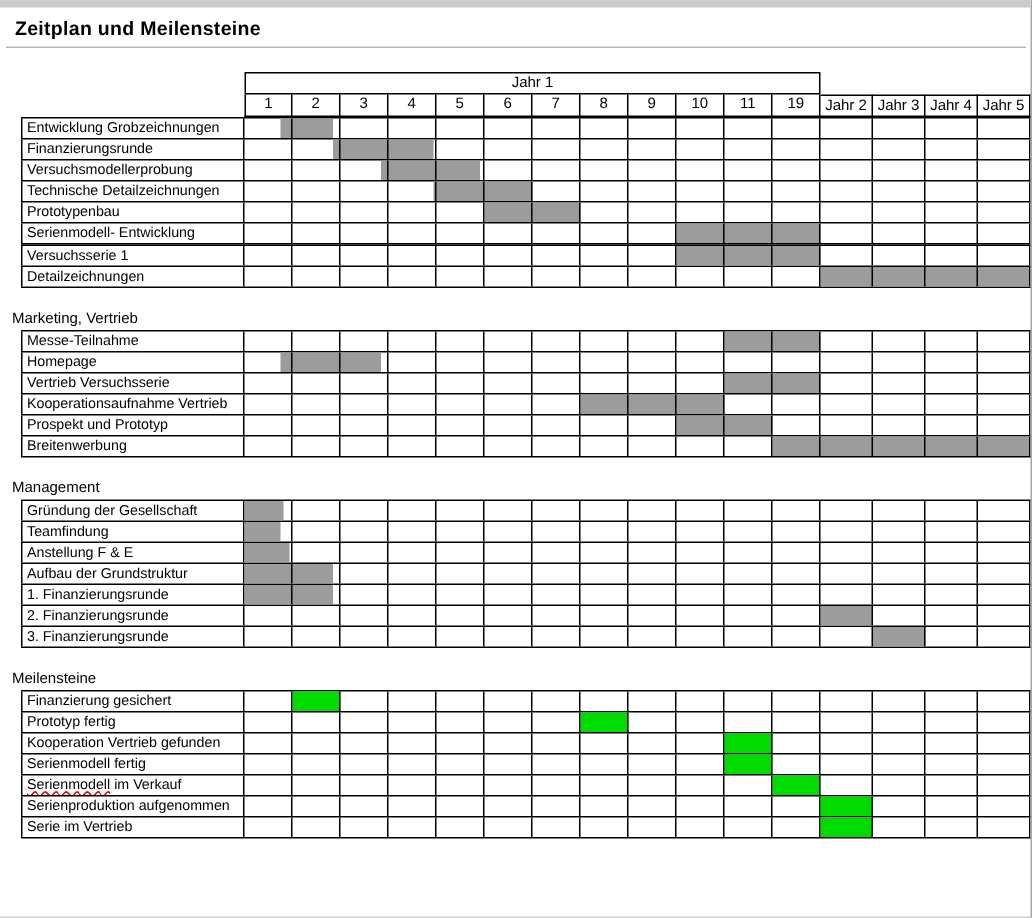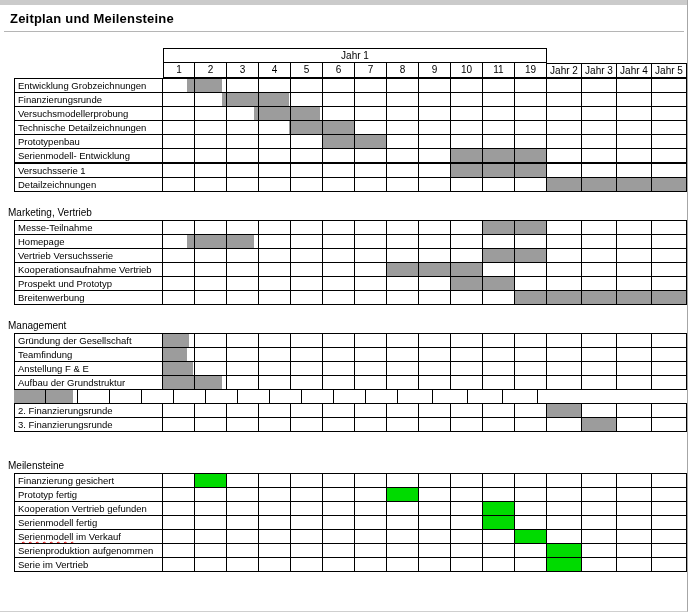--- a/index.html
+++ b/index.html
@@ -518,20 +518,21 @@
                 <div class="cell" style="width: 32px;"></div>
                 <div class="cell" style="width: 32px;"></div>
                 <div class="cell" style="width: 35px;"></div>
                 <div class="cell" style="width: 35px;"></div>
                 <div class="cell" style="width: 35px;"></div>
                 <div class="cell" style="width: 35px;"></div>
               </div>
             </div>
           </div>
           <div class="trow">
+            <div class="tlabel">1. Finanzierungsrunde</div>
             <div class="timeline">
               <div class="bar" style="left: 0px; width: 59.2px; background: rgb(156, 156, 156);"></div>
               <div class="cellgrid">
                 <div class="cell" style="width: 32px;"></div>
                 <div class="cell" style="width: 32px;"></div>
                 <div class="cell" style="width: 32px;"></div>
                 <div class="cell" style="width: 32px;"></div>
                 <div class="cell" style="width: 32px;"></div>
                 <div class="cell" style="width: 32px;"></div>
                 <div class="cell" style="width: 32px;"></div>
@@ -589,21 +590,21 @@
                 <div class="cell" style="width: 32px;"></div>
                 <div class="cell" style="width: 32px;"></div>
                 <div class="cell" style="width: 35px;"></div>
                 <div class="cell" style="width: 35px;"></div>
                 <div class="cell" style="width: 35px;"></div>
                 <div class="cell" style="width: 35px;"></div>
               </div>
             </div>
           </div>
         </div>
-        <div class="sec-label" style="margin-top: 27px;">Meilensteine</div>
+        <div class="sec-label" style="margin-top: 14px;">Meilensteine</div>
         <div class="sec-table">
           <div class="trow">
             <div class="tlabel">Finanzierung gesichert</div>
             <div class="timeline">
               <div class="bar" style="left: 32px; width: 32px; background: rgb(0, 219, 0);"></div>
               <div class="cellgrid">
                 <div class="cell" style="width: 32px;"></div>
                 <div class="cell" style="width: 32px;"></div>
                 <div class="cell" style="width: 32px;"></div>
                 <div class="cell" style="width: 32px;"></div>

